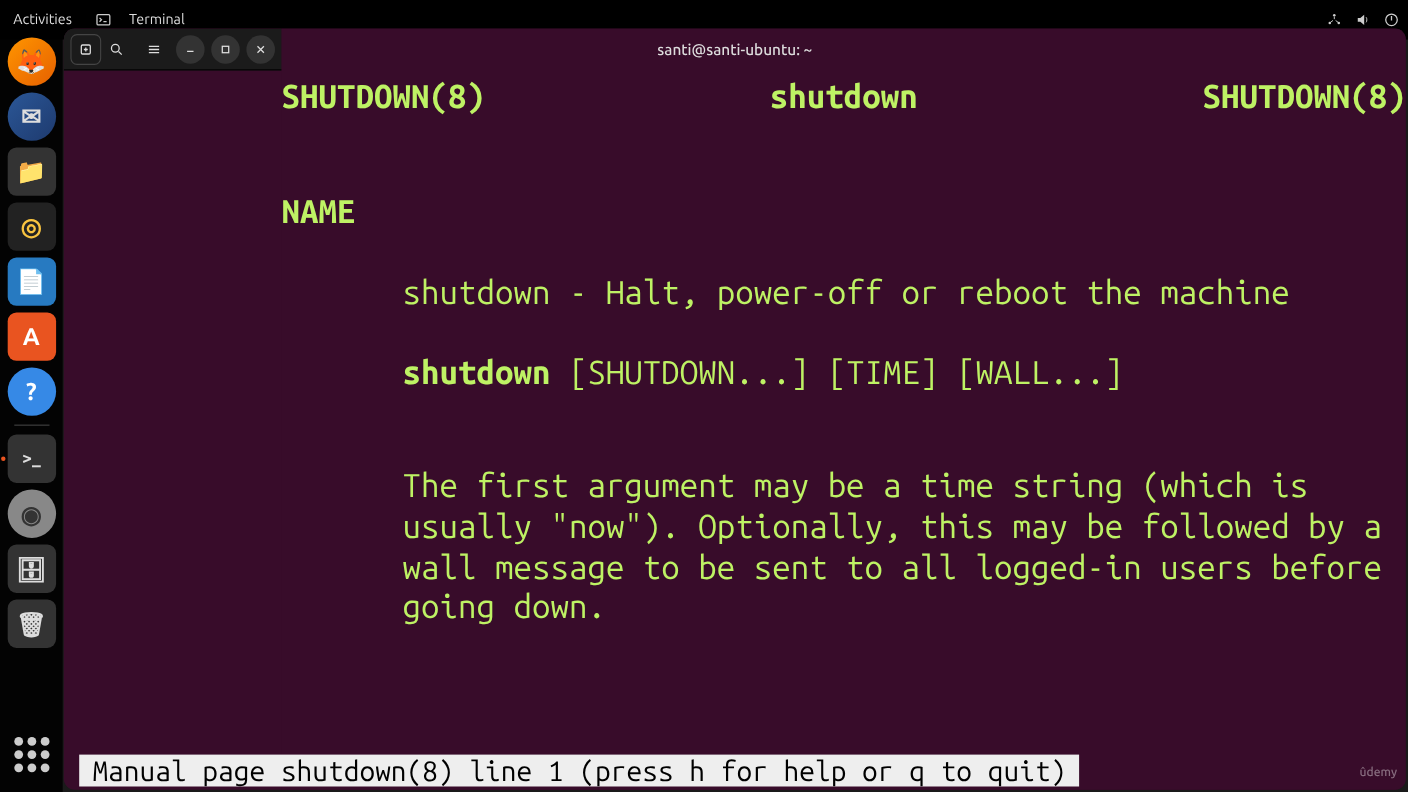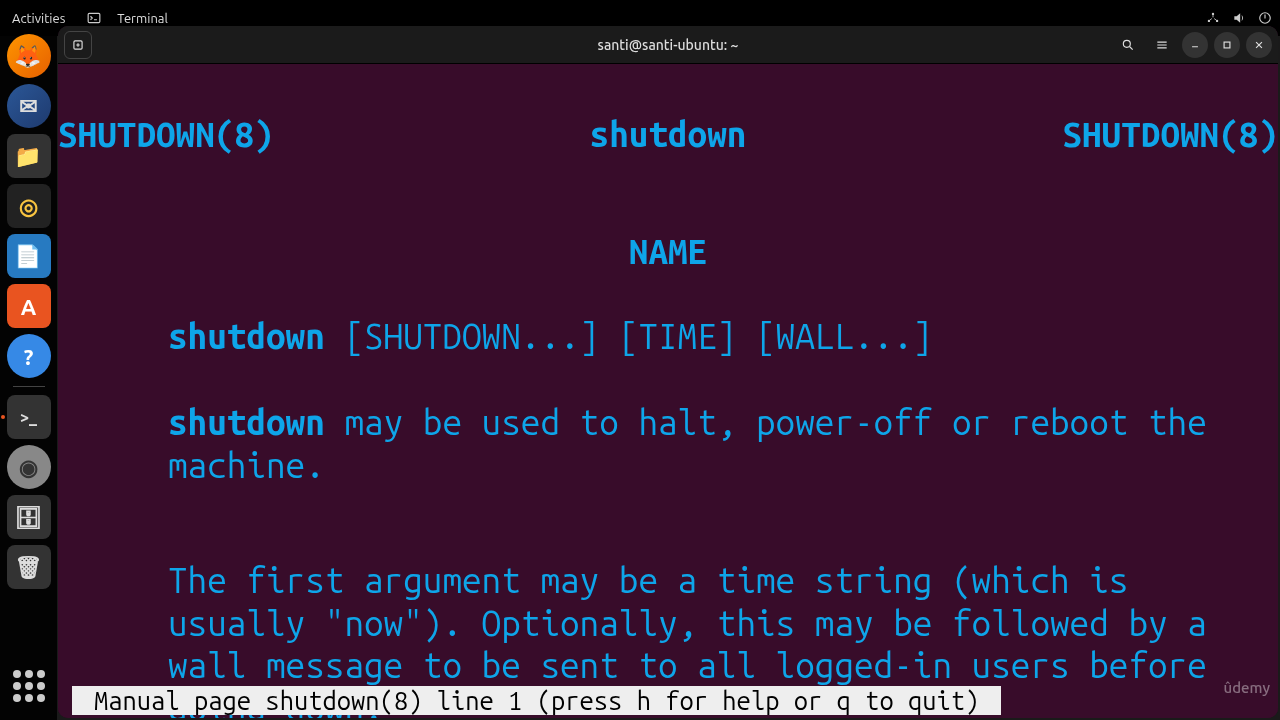--- a/index.html
+++ b/index.html
@@ -86,21 +86,21 @@
     .dock-glyph { color: #ddd; font-size: 22px; font-weight: bold; }
     
     
     .terminal-window {
       position: absolute;
       top: 26px; left: 58px; right: 2px; bottom: 2px;
       background: #380c2a;
       border-radius: 10px;
       overflow: hidden;
       display: flex;
-      flex-direction: column;
+      flex-direction: row;
     }
     .titlebar {
       height: 38px;
       background: #1b1b1b;
       display: flex;
       align-items: center;
       justify-content: space-between;
       padding: 0 6px;
       border-bottom: 1px solid #000;
     }
@@ -126,63 +126,62 @@
       transform: translateX(-50%);
       color: #ddd;
       font-size: 14px;
       font-weight: 500;
     }
     
     
     .terminal-content {
       flex: 1;
       background: #380c2a;
-      color: #0ea5e9;
+      color: #bef264;
       font-family: "Ubuntu Mono", "DejaVu Sans Mono", monospace;
-      font-size: 35px;
+      font-size: 30px;
       line-height: 1.22;
       padding: 0;
       white-space: pre;
       overflow: hidden;
     }
     .man-header {
       display: flex;
       justify-content: space-between;
       font-weight: bold;
       padding: 6px 0 0 0;
     }
     .section-heading {
       font-weight: bold;
       margin-top: 32px;
-      text-align: center;
     }
     .section-heading.first { margin-top: 32px; }
     .body-text { padding-left: 110px; white-space: pre-wrap; word-wrap: break-word; }
     .para { margin-top: 30px; }
     .bold { font-weight: bold; }
     .statusline {
       background: #eee;
       color: #000;
       display: inline-block;
-      padding: 0 22px;
+      padding: 0 12px;
       margin-left: 14px;
       margin-top: 44px;
     }
     .status-wrapper {
       position: absolute;
       bottom: 3px;
       left: 0;
       font-family: "Ubuntu Mono", monospace;
       font-size: 25.5px;
     }
     .watermark {
       position: absolute;
-      bottom: 24px; right: 10px;
+      bottom: 12px; right: 10px;
       color: rgba(255,255,255,0.4);
-      font-size: 15px;
+      font-size: 11px;
       font-weight: 500;
       pointer-events: none;
     }
   </style>
 </head>
 <body>
 
 <div class="topbar">
   <div class="topbar-left">
     <span class="activities">Activities</span>
@@ -297,22 +296,22 @@
         <svg viewBox="0 0 24 24">
             <path d="M7 7l10 10M17 7L7 17"></path>
           </svg>
       </div>
     </div>
   </div>
 
   <div class="terminal-content">
 <div class="man-header"><span>SHUTDOWN(8)</span><span>shutdown</span><span>SHUTDOWN(8)</span></div>
 <div class="section-heading first">NAME</div>
+<div class="body-text">shutdown - Halt, power-off or reboot the machine</div>
 <div class="body-text"><span class="bold">shutdown</span><span> [SHUTDOWN...] [TIME] [WALL...]</span></div>
-<div class="body-text"><span class="bold">shutdown</span><span> may be used to halt, power-off or reboot the machine.</span></div>
 <div class="body-text para">The first argument may be a time string (which is usually "now"). Optionally, this may be followed by a wall message to be sent to all logged-in users before going down.</div>
 
   </div>
   <div class="status-wrapper">
     <span class="statusline">Manual page shutdown(8) line 1 (press h for help or q to quit)</span>
   </div>
 </div>
 
 <div class="watermark">ûdemy</div>
 

